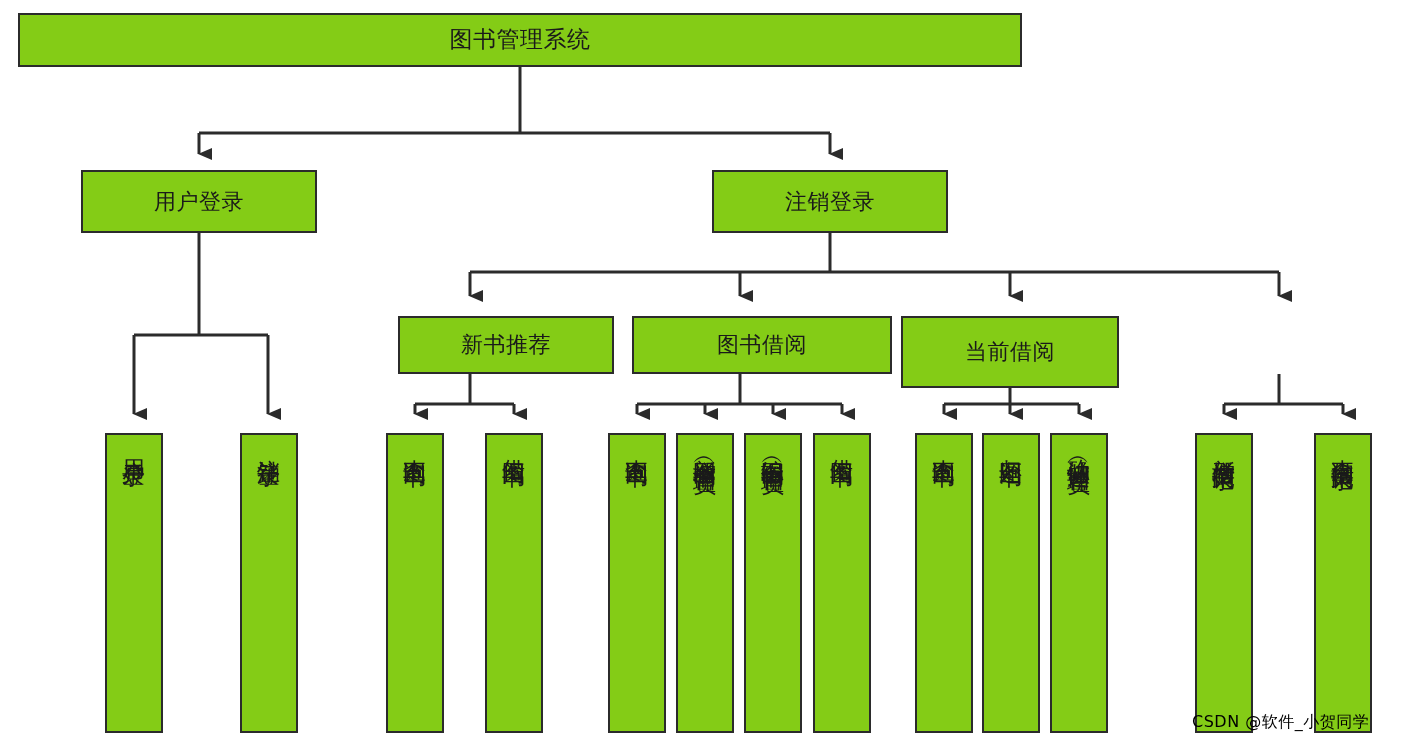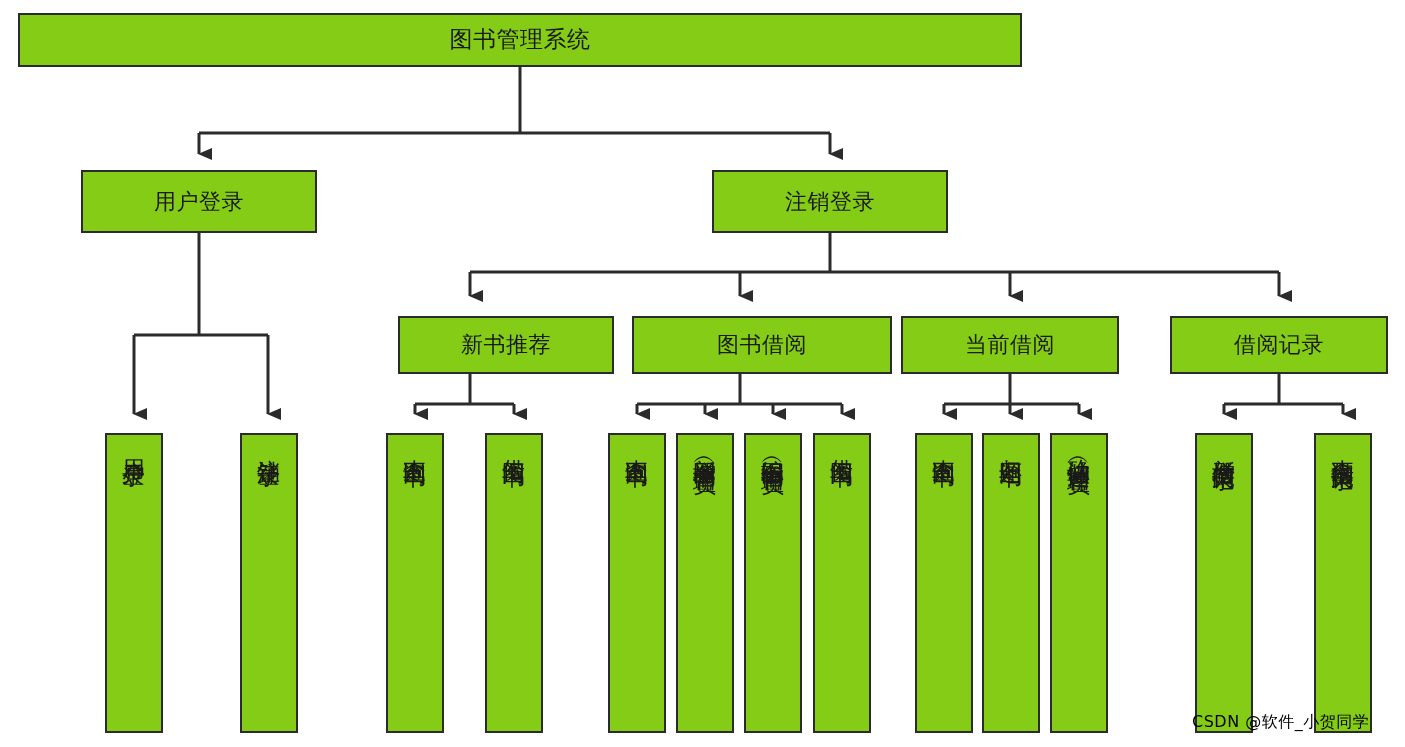--- a/index.html
+++ b/index.html
@@ -142,27 +142,24 @@
   </div>
 
   <div class="node horiz" style="left:362px; top:316px; width:216px; height:58px;margin-left:36px;">
     <span class="node-label">新书推荐</span>
   </div>
 
   <div class="node horiz" style="left:632px; top:316px; width:260px; height:58px;">
     <span class="node-label">图书借阅</span>
   </div>
 
-  <div class="node horiz" style="left:901px; top:316px; width:218px; height:58px;">
+  <div class="node horiz" style="left:901px; top:316px; width:218px; height:72px;">
     <span class="node-label">当前借阅</span>
   </div>
 
-  <div class="node horiz" style="left:1170px; top:316px; width:218px; height:58px;">
-    <span class="node-label">借阅记录</span>
-  </div>
 
   <div class="node vert" style="left:105px; top:433px; width:58px; height:300px;">
     <span class="node-label">用户登录</span>
   </div>
 
   <div class="node vert" style="left:240px; top:433px; width:58px; height:300px;">
     <span class="node-label">注销登录</span>
   </div>
 
   <div class="node vert" style="left:386px; top:433px; width:58px; height:300px;">

